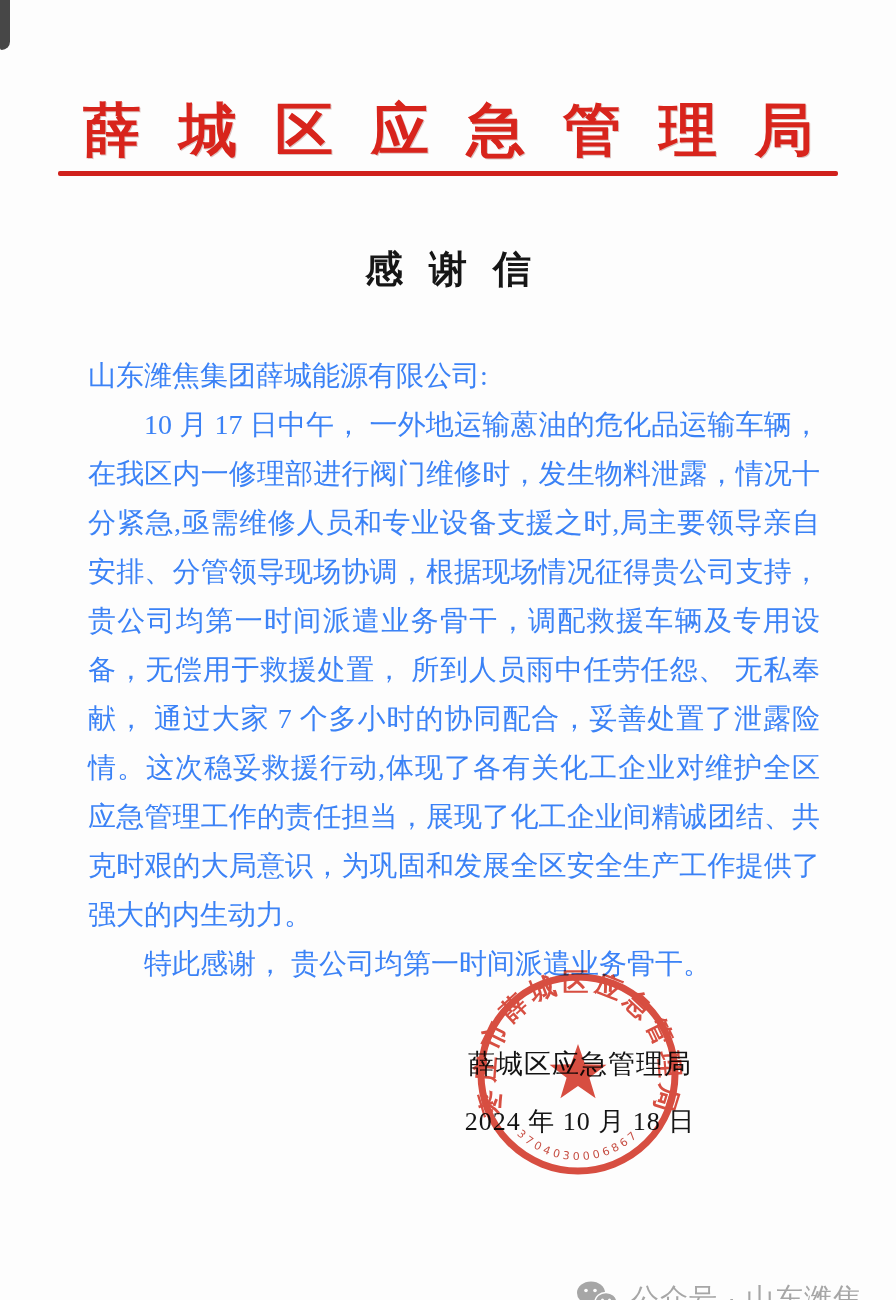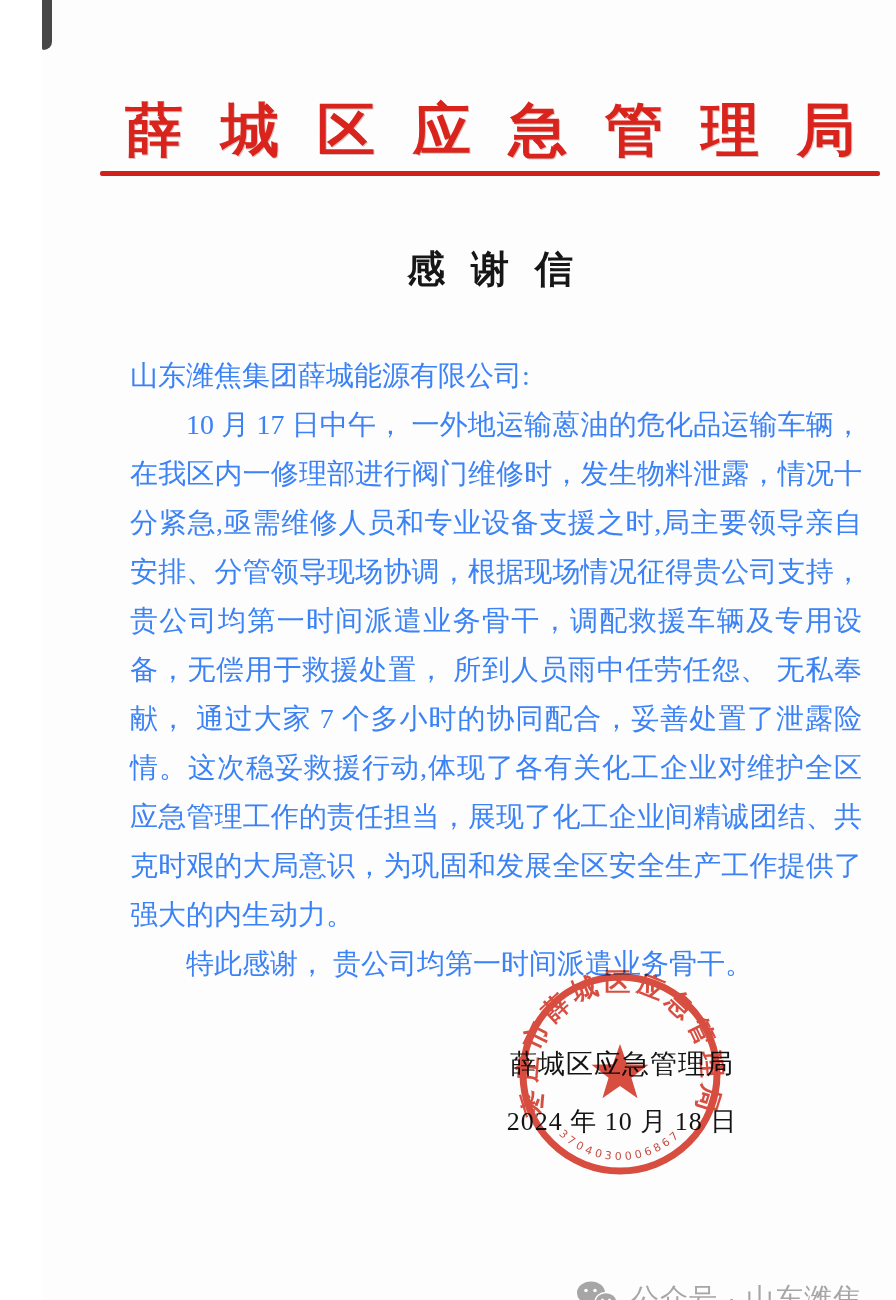--- a/index.html
+++ b/index.html
@@ -4,21 +4,21 @@
 <style>
   html, body { margin: 0; padding: 0; }
   body {
     width: 896px; height: 1300px;
     background: #ffffff;
     position: relative;
     overflow: hidden;
     font-family: "Liberation Serif", "DejaVu Serif", serif;
     color: #1d1d1d;
   }
-  .page { position: absolute; inset: 0; background: #fdfdfd; margin-left: 42px; }
+  .page { position: absolute; inset: 0; background: #fdfdfd; }
 
   
   .corner-artifact {
     position: absolute; left: 0; top: 0;
     width: 10px; height: 50px;
     background: #474747;
     border-radius: 0 0 9px 2px;
   }
 
   

